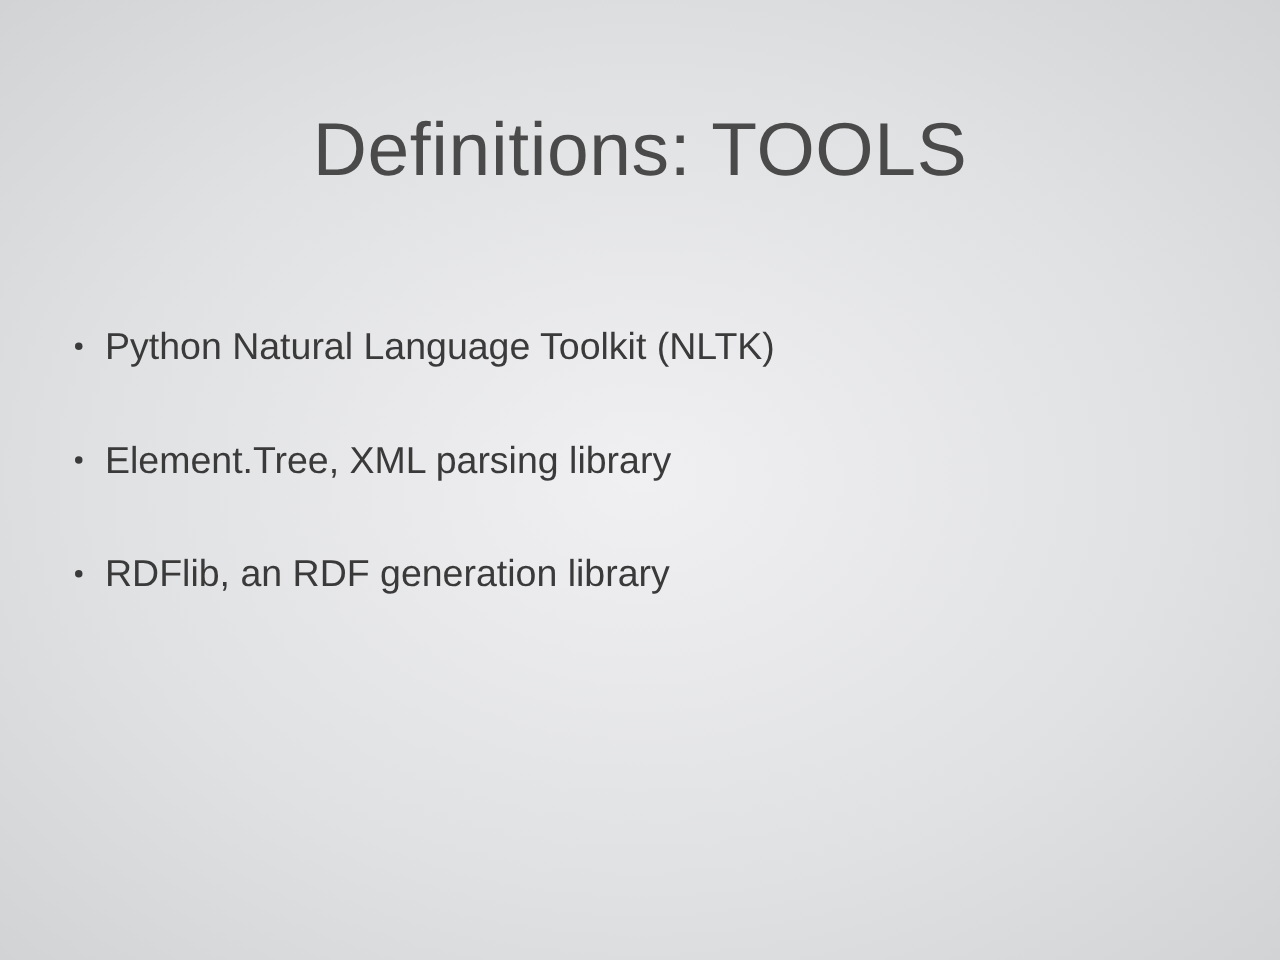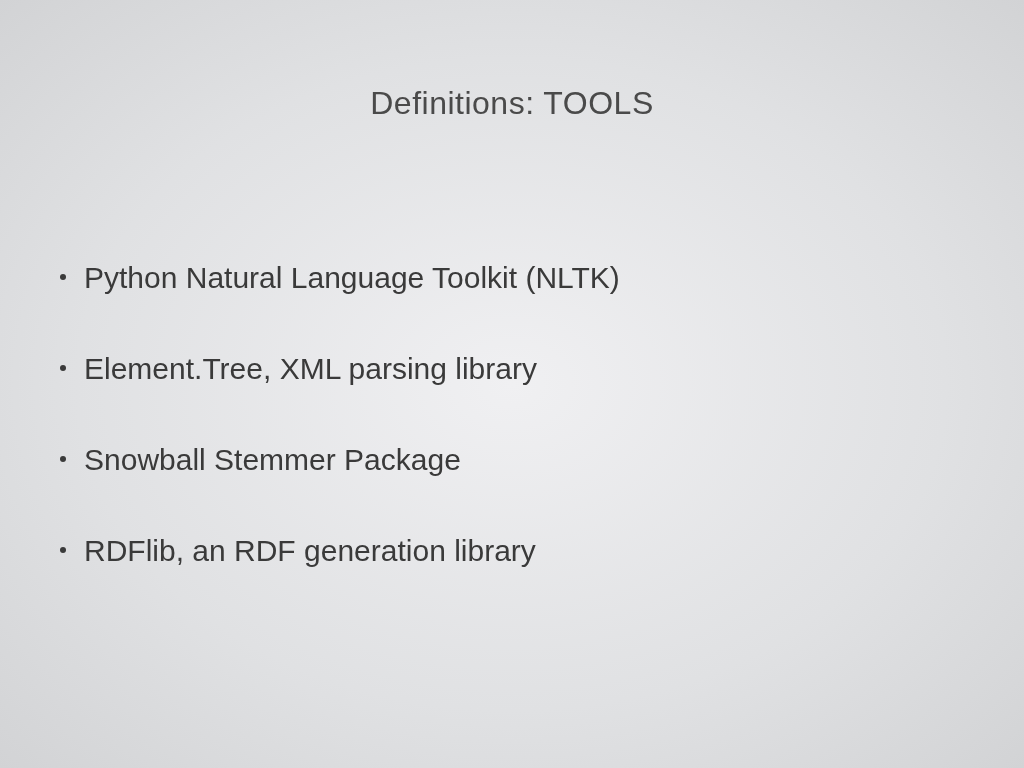--- a/index.html
+++ b/index.html
@@ -21,21 +21,21 @@
       width: 100%;
       height: 100%;
       padding: 0;
     }
     .title {
       position: absolute;
       top: 85px;
       left: 0;
       width: 100%;
       text-align: center;
-      font-size: 32px;
+      font-size: 60px;
       font-weight: 400;
       color: #4a4a4a;
       letter-spacing: 0.5px;
     }
     .bullets {
       position: absolute;
       top: 258px;
       left: 60px;
       right: 60px;
     }
@@ -71,20 +71,16 @@
     <div class="bullet-item">
       <span class="bullet-dot"></span>
       <span class="bullet-text">Python Natural Language Toolkit (NLTK)</span>
     </div>
     <div class="bullet-item">
       <span class="bullet-dot"></span>
       <span class="bullet-text">Element.Tree, XML parsing library</span>
     </div>
     <div class="bullet-item">
       <span class="bullet-dot"></span>
-      <span class="bullet-text">Snowball Stemmer Package</span>
-    </div>
-    <div class="bullet-item">
-      <span class="bullet-dot"></span>
       <span class="bullet-text">RDFlib, an RDF generation library</span>
     </div>
   </div>
 </div>
 
 </body></html>

